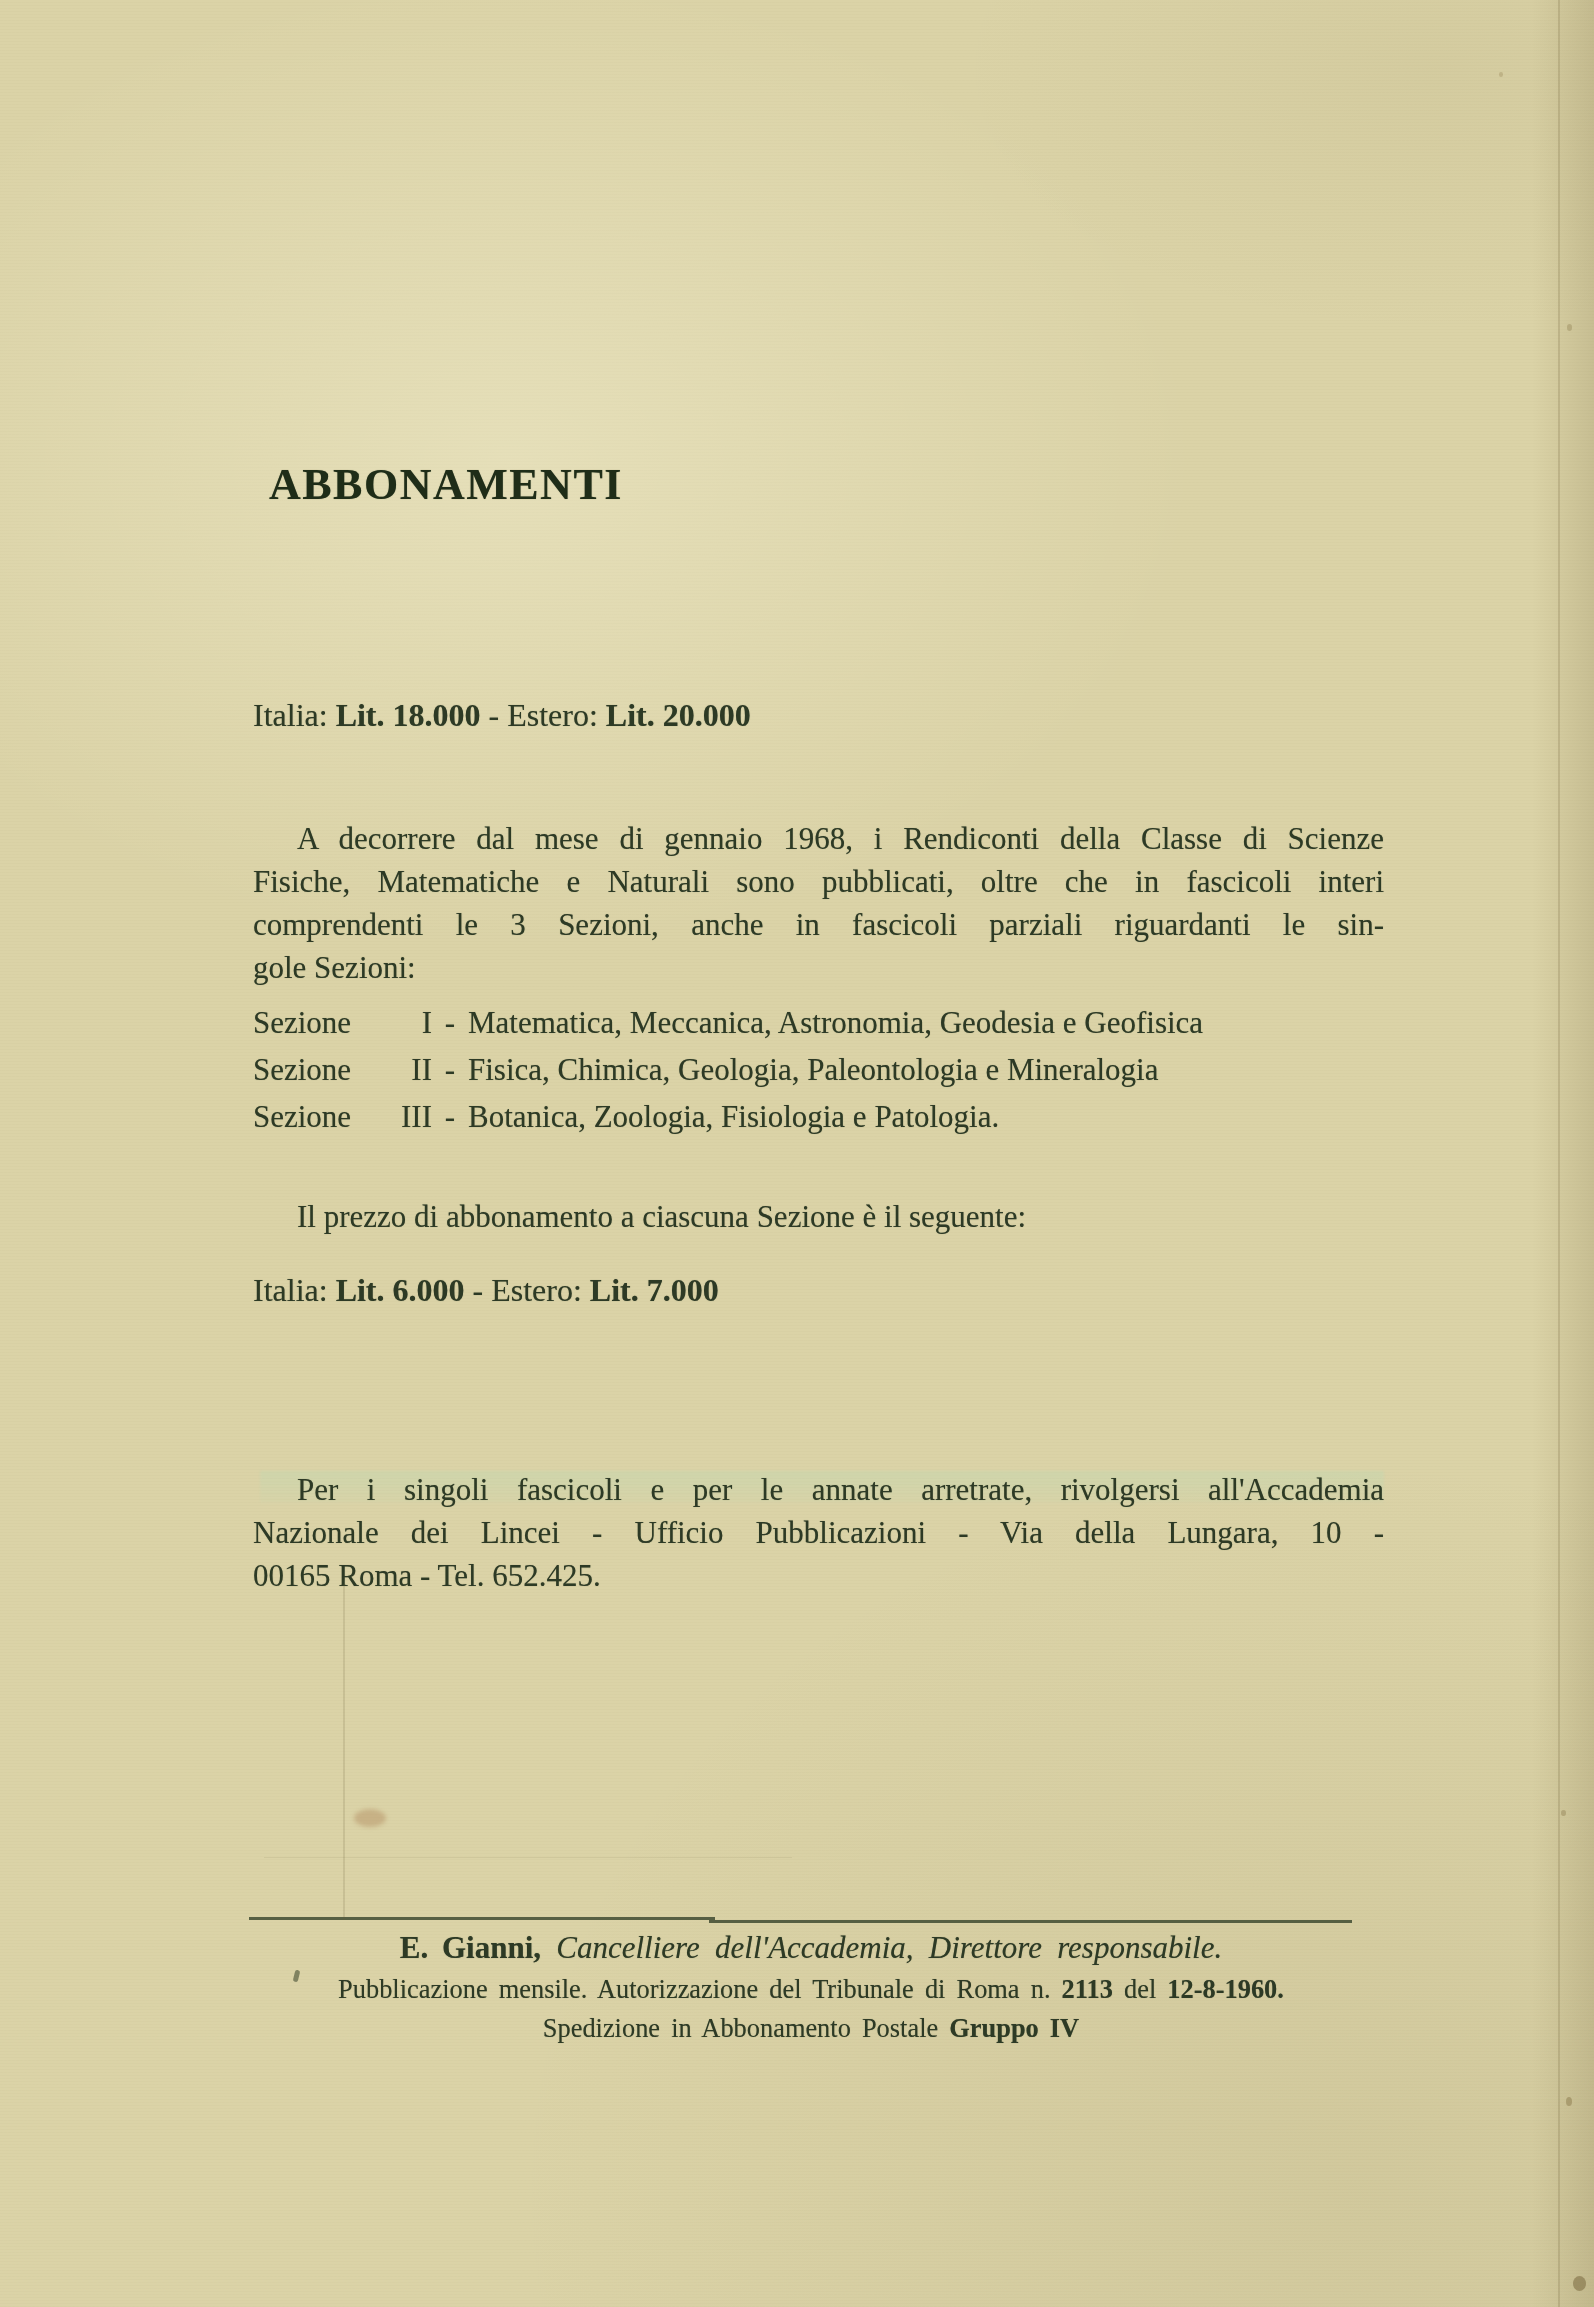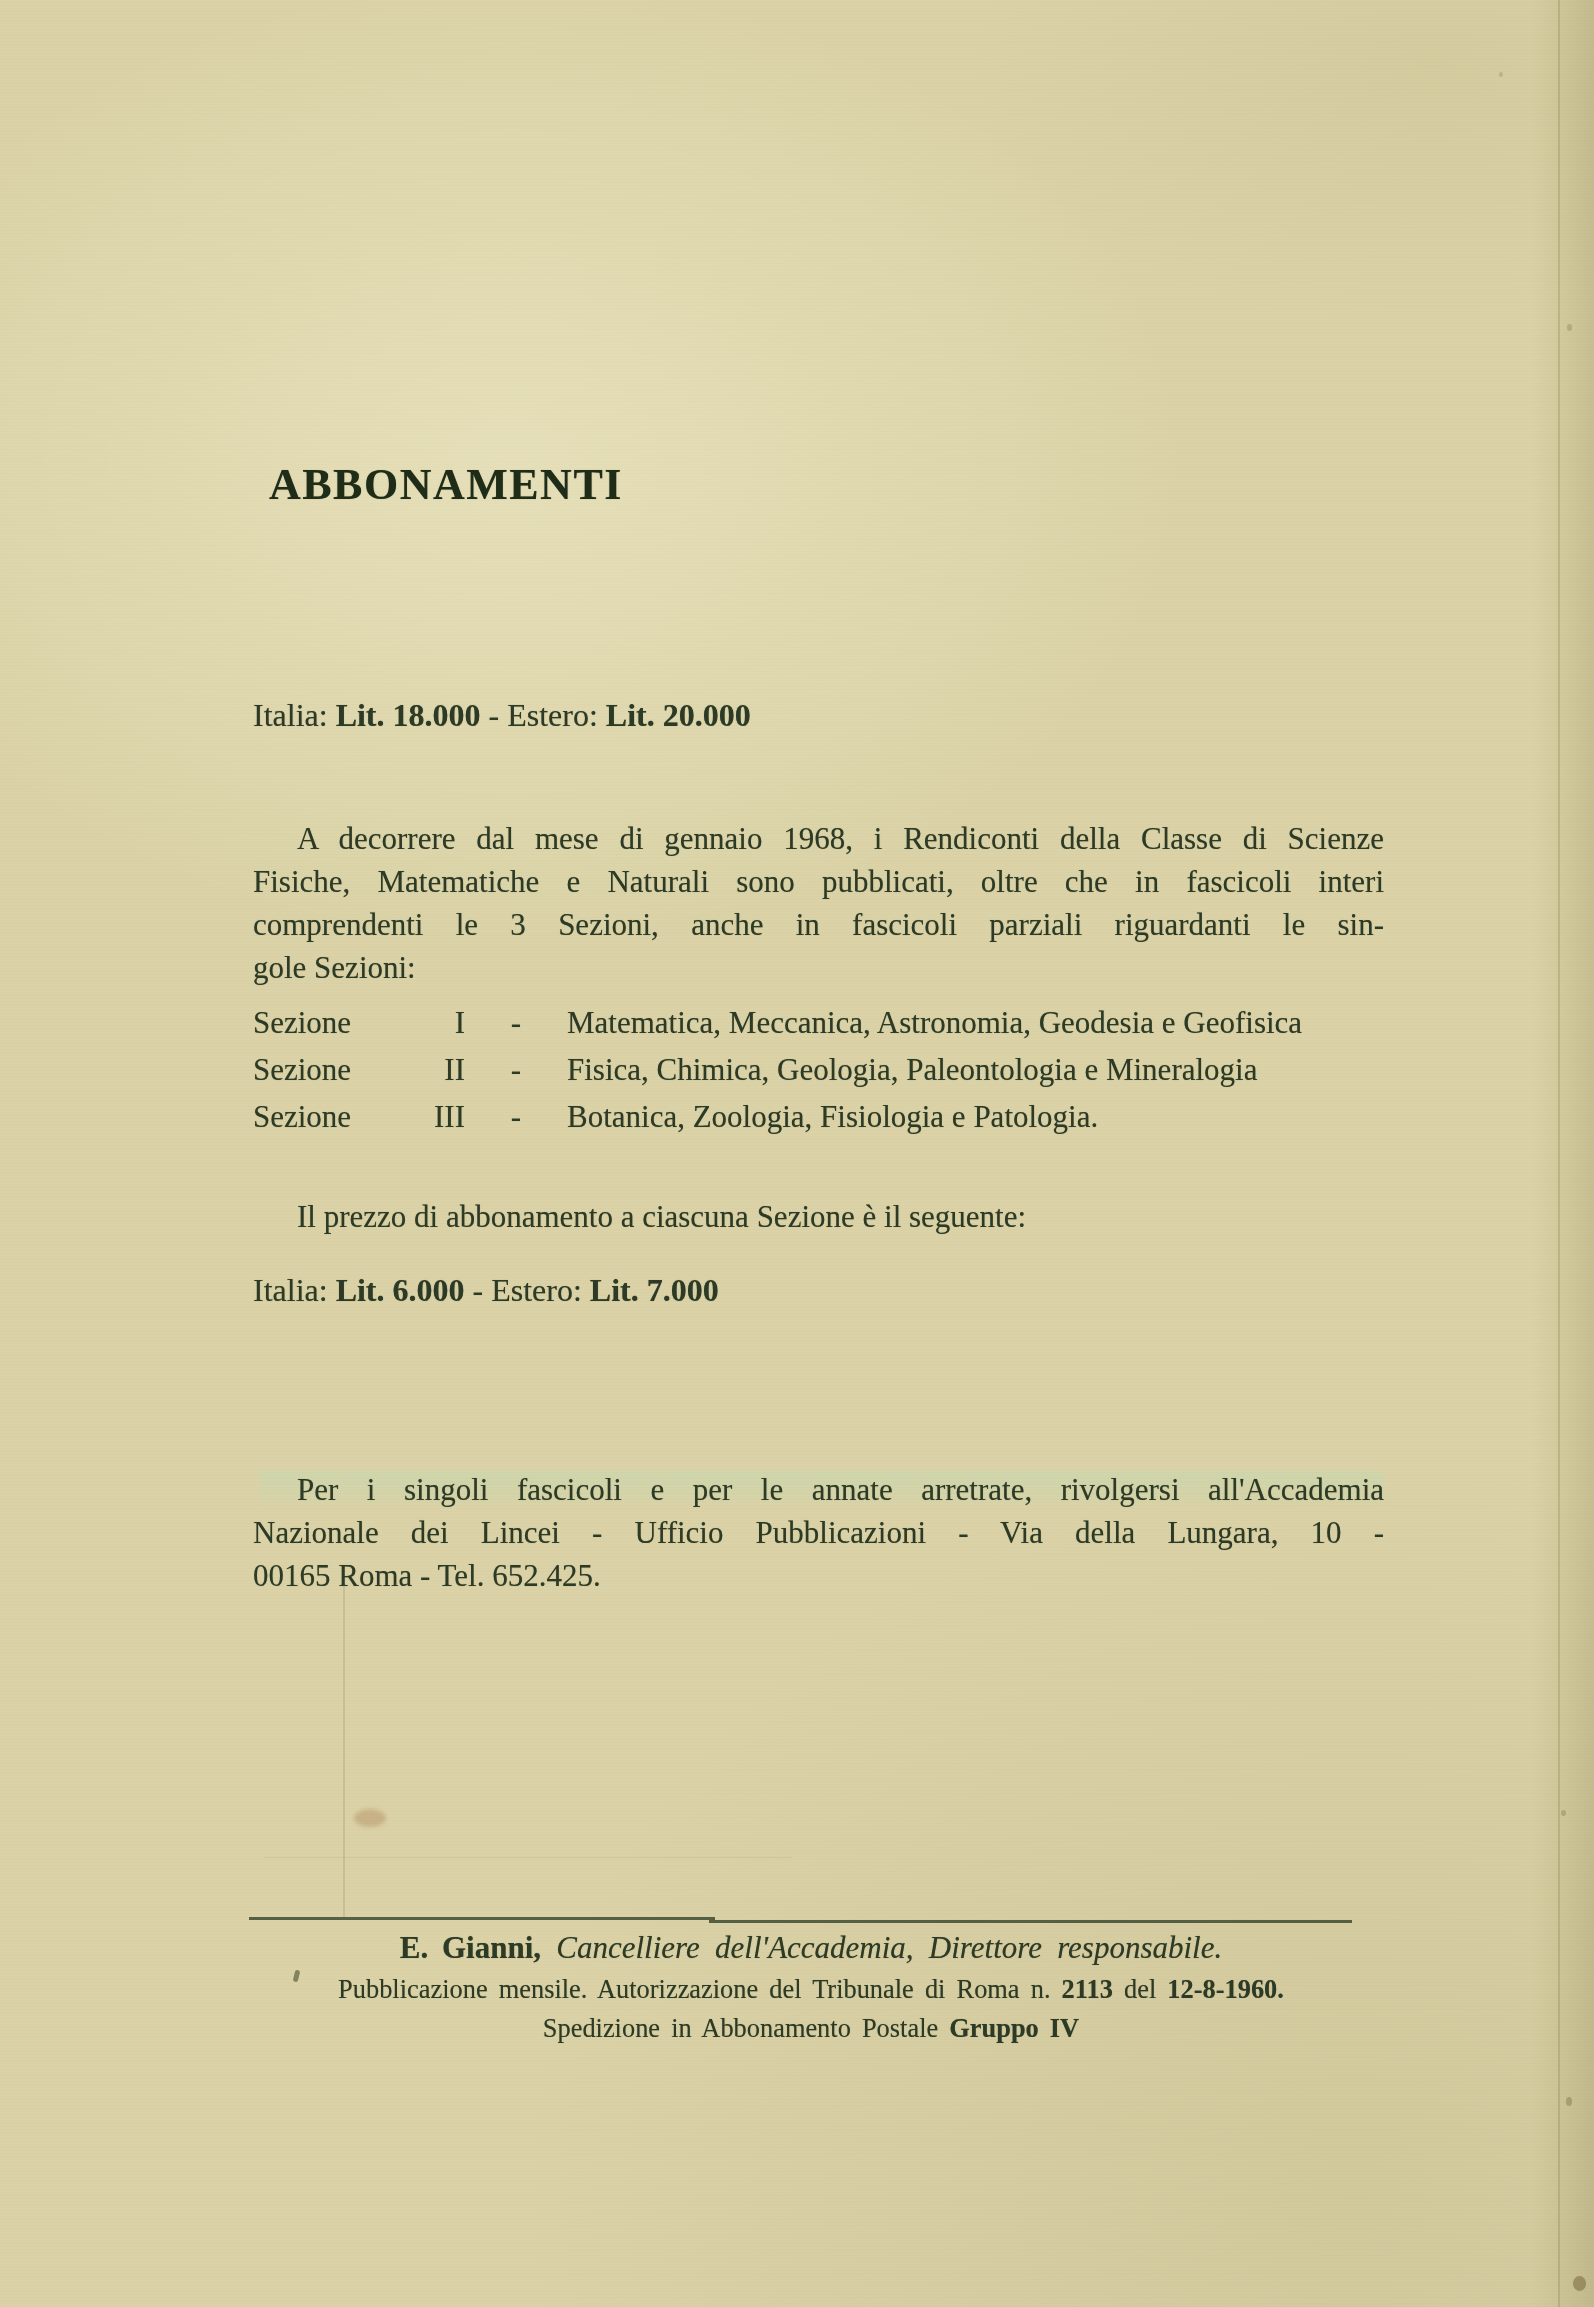--- a/index.html
+++ b/index.html
@@ -52,21 +52,21 @@
     font-size:32px;text-shadow:0 0 0.8px rgba(45,58,37,0.5);
   }
   #price1{top:697px;}
   #price2{top:1272px;}
   .b{font-weight:700;}
   .i{font-style:italic;word-spacing:7.5px;}
   .sezioni{
     position:absolute;top:1005px;left:253px;width:1131px;
     font-size:31px;text-shadow:0 0 0.8px rgba(45,58,37,0.45);
   }
-  .sez-row{display:grid;grid-template-columns:113px 66px 36px 1fr;height:47px;align-items:baseline;gap:33px;}
+  .sez-row{display:grid;grid-template-columns:113px 66px 36px 1fr;height:47px;align-items:baseline;}
   .sez-num{text-align:right;}
   .sez-dash{text-align:center;}
   .rule{position:absolute;height:3px;background:var(--rule);opacity:0.85;}
   .rule-left{left:249px;top:1917px;width:466px;}
   .rule-right{left:709px;top:1920px;width:643px;}
   .footer-editor{
     position:absolute;top:1930px;left:253px;width:1116px;text-align:center;
     font-size:31px;word-spacing:6px;text-shadow:0 0 0.8px rgba(45,58,37,0.5);
   }
   .footer-small{

